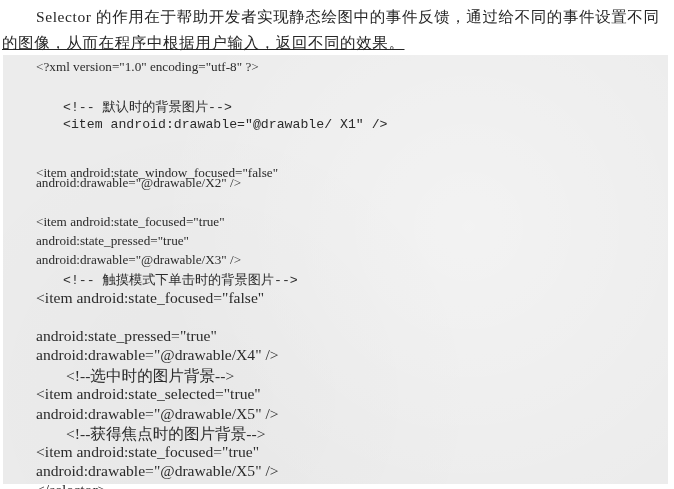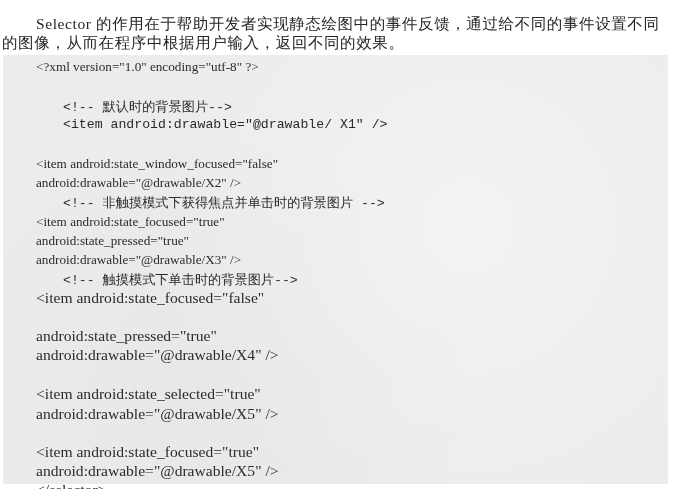--- a/index.html
+++ b/index.html
@@ -22,22 +22,22 @@
       width: 674px;
     }
     .intro .line {
       position: absolute;
       left: 0;
       white-space: nowrap;
       font-size: 15.5px;
       letter-spacing: 0.6px;
       color: #262626;
     }
-    .intro .l1 { top: 14px; left: 36px; }
-    .intro .l2 { top: 33px; left: 2px; }
+    .intro .l1 { top: 7px; left: 36px; }
+    .intro .l2 { top: 33px; left: 2px; text-decoration: underline; }
 
     .code-box {
       position: absolute;
       left: 3px;
       top: 55px;
       width: 665px;
       height: 429px;
       background: #ececec;
       background-image:
         radial-gradient(circle at 70% 40%, rgba(255,255,255,0.35), rgba(255,255,255,0) 60%),
@@ -60,28 +60,29 @@
 
 <div class="intro">
   <div class="line l1">Selector 的作用在于帮助开发者实现静态绘图中的事件反馈，通过给不同的事件设置不同</div>
   <div class="line l2">的图像，从而在程序中根据用户输入，返回不同的效果。</div>
 </div>
 
 <div class="code-box">
   <div class="code-line sm ind1" style="top:4px">&lt;?xml version="1.0" encoding="utf-8" ?&gt;</div>
   <div class="code-line sm ind2" style="top:43px">&lt;!-- 默认时的背景图片--&gt;</div>
   <div class="code-line sm ind2" style="top:62px">&lt;item android:drawable="@drawable/ X1" /&gt;</div>
-  <div class="code-line sm ind1" style="top:101px">&lt;item android:state_window_focused="false"</div>
+  <div class="code-line sm ind1" style="top:110px">&lt;item android:state_window_focused="false"</div>
   <div class="code-line sm ind1" style="top:120px">android:drawable="@drawable/X2" /&gt;</div>
-  <div class="code-line sm ind2" style="top:139px">&lt;!-- 非触摸模式下获得焦点并单击时的背景图片 --&gt;</div>
   <div class="code-line sm ind1" style="top:159px">&lt;item android:state_focused="true"</div>
   <div class="code-line sm ind1" style="top:178px">android:state_pressed="true"</div>
   <div class="code-line sm ind1" style="top:197px">android:drawable="@drawable/X3" /&gt;</div>
   <div class="code-line sm ind2" style="top:216px">&lt;!-- 触摸模式下单击时的背景图片--&gt;</div>
   <div class="code-line lg ind1" style="top:234px">&lt;item android:state_focused="false"</div>
   <div class="code-line lg ind1" style="top:272px">android:state_pressed="true"</div>
   <div class="code-line lg ind1" style="top:291px">android:drawable="@drawable/X4" /&gt;</div>
+  <div class="code-line lg ind2b" style="top:311px">&lt;!--选中时的图片背景--&gt;</div>
   <div class="code-line lg ind1" style="top:330px">&lt;item android:state_selected="true"</div>
   <div class="code-line lg ind1" style="top:350px">android:drawable="@drawable/X5" /&gt;</div>
+  <div class="code-line lg ind2b" style="top:369px">&lt;!--获得焦点时的图片背景--&gt;</div>
   <div class="code-line lg ind1" style="top:388px">&lt;item android:state_focused="true"</div>
   <div class="code-line lg ind1" style="top:407px">android:drawable="@drawable/X5" /&gt;</div>
   <div class="code-line lg ind1" style="top:426px">&lt;/selector&gt;</div>
 </div>
 
 </body></html>

